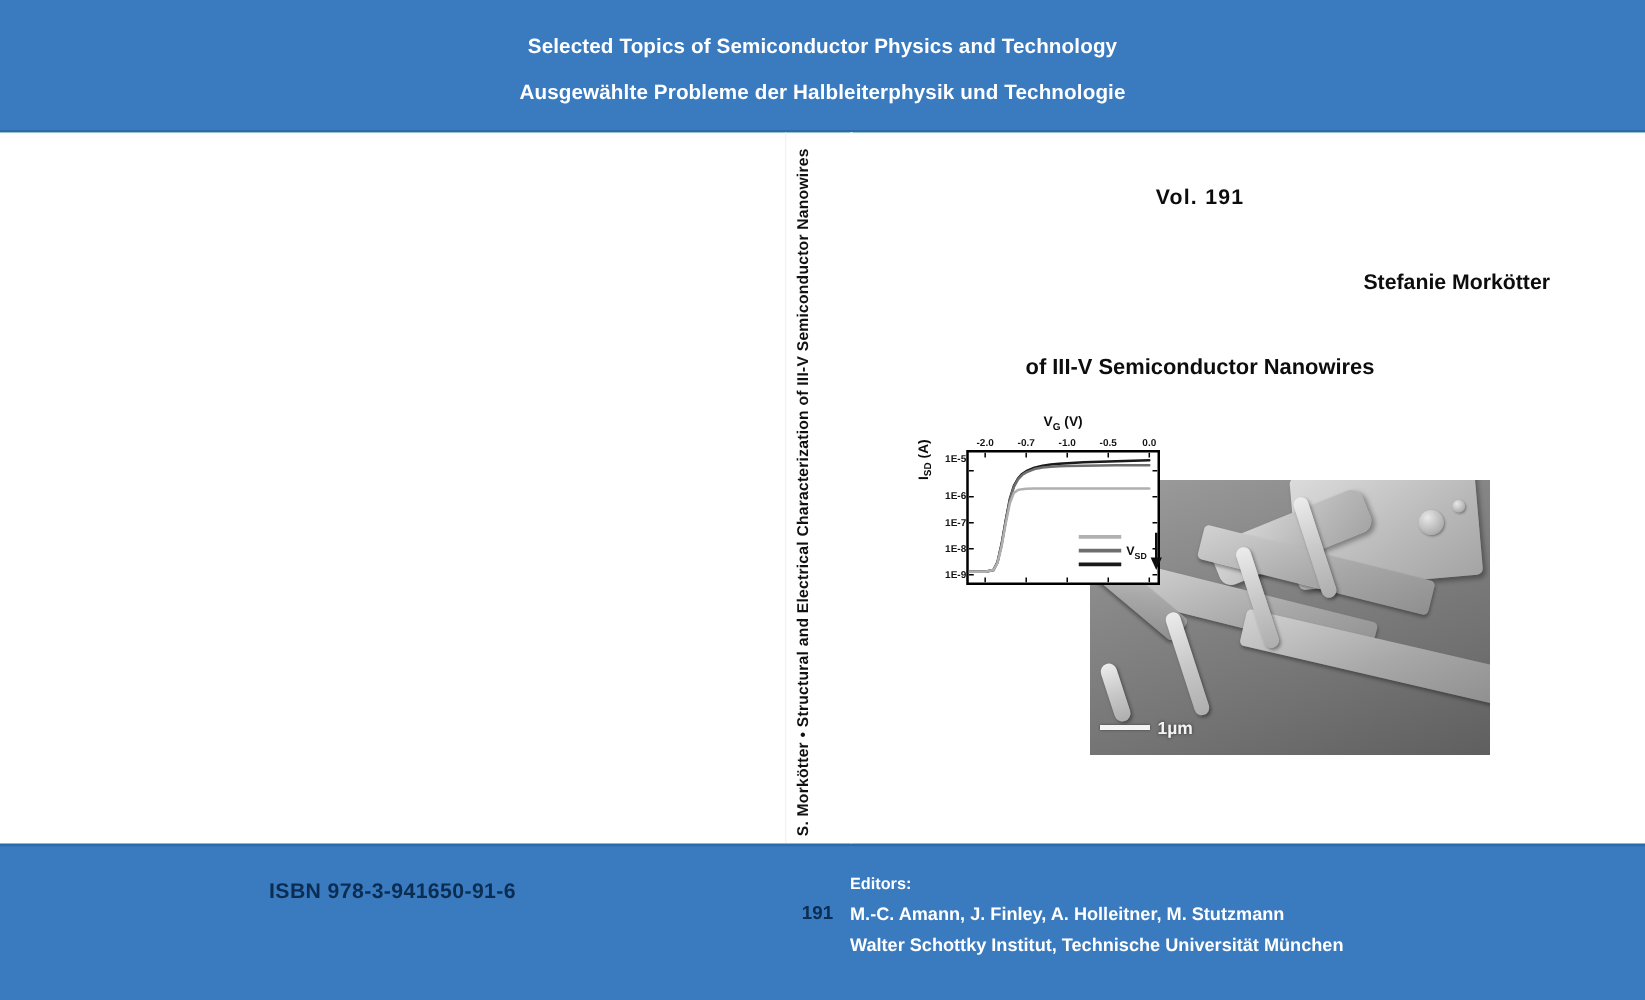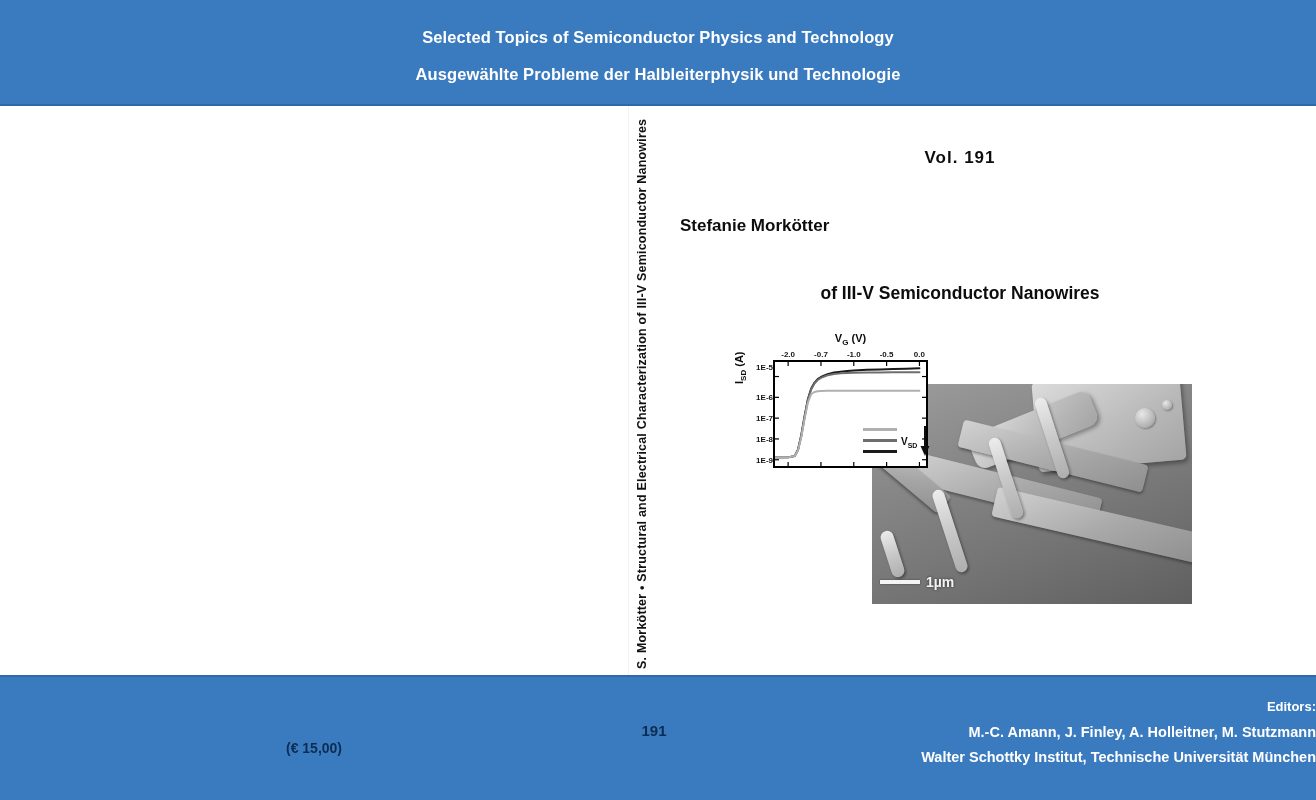--- a/index.html
+++ b/index.html
@@ -110,21 +110,21 @@
     text-align: center;
     font-size: 17px;
     font-weight: bold;
     color: #0d0d0d;
     letter-spacing: 1px;
   }
   #author-name {
     position: absolute;
     left: 0; top: 110px;
     width: 560px;
-    text-align: left;
+    text-align: right;
     font-size: 17px;
     font-weight: bold;
     color: #0d0d0d;
   }
   #book-title {
     position: absolute;
     left: 0; top: 152px;
     width: 560px;
     text-align: center;
     font-size: 17.5px;
@@ -369,21 +369,21 @@
     width: 628px;
     text-align: center;
     font-size: 14px;
     font-weight: bold;
     color: #0c2d52;
   }
   .footer-right {
     position: absolute;
     left: 680px;
     width: 636px;
-    text-align: right;
+    text-align: left;
     color: #ffffff;
     font-weight: bold;
   }
   #editors-label { top: 22px; font-size: 13px; }
   #editors-names { top: 47px; font-size: 14.5px; }
   #editors-inst  { top: 72px; font-size: 14.5px; }
 </style>
 </head>
 <body>
 
@@ -510,21 +510,21 @@
             <line x1="6" y1="0" x2="6" y2="23" stroke="#0d0d0d" stroke-width="2"></line>
             <polygon points="6,30 1.5,20 10.5,20" fill="#0d0d0d"></polygon>
           </svg>
         </div>
       </div>
 
     </div>
   </div>
 
   <div class="band" id="footer-band">
-    <div id="price-line">(€ 15,00)</div>
+    <div id="isbn-line">ISBN  978-3-941650-91-6</div>
 
     <div class="footer-right" id="editors-label">Editors:</div>
     <div class="footer-right" id="editors-names">M.-C. Amann, J. Finley, A. Holleitner, M. Stutzmann</div>
     <div class="footer-right" id="editors-inst">Walter Schottky Institut, Technische Universität München</div>
   </div>
 
   <div id="spine-number">191</div>
 
 </div>
 

